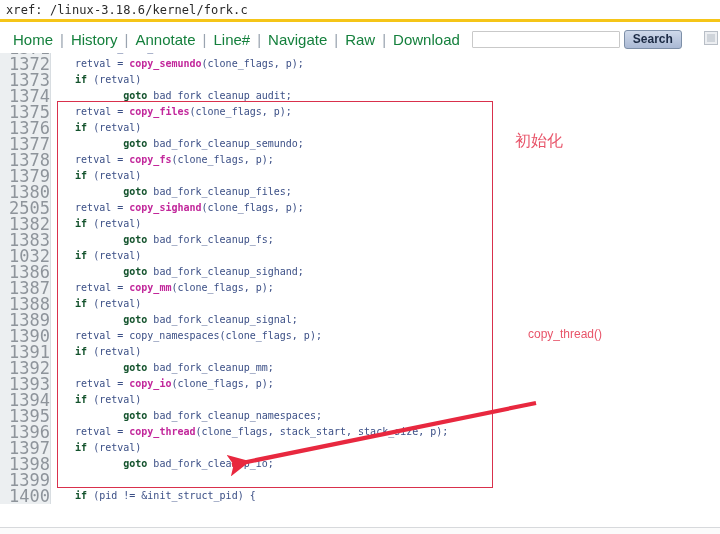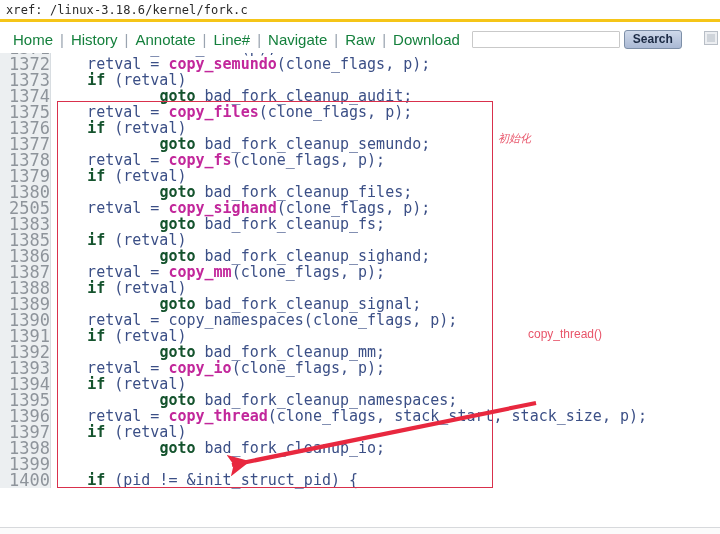--- a/index.html
+++ b/index.html
@@ -128,21 +128,21 @@
     color: #8e949b;
     text-align: right;
     padding-right: 7px;
     border-right: 1px solid #d8dde1;
     user-select: none;
     font-size: 17px;
   }
   td.code {
     padding-left: 14px;
     color: #1d1f23;
-    font-size: 15px;
+    font-size: 10px;
   }
   
   .kw   { color: #14532d; font-weight: bold; }   
   .var  { color: #3b4f86; }                      
   .fn   { color: #c2279b; font-weight: bold; }   
   .plain{ color: #2e3440; }
   .punc { color: #3b4f86; }
 
   
   #overlay {
@@ -159,23 +159,22 @@
     border: 1.5px solid #d9304c;
     background: transparent;
   }
   .note {
     position: absolute;
     color: #e8556a;
     font-family: "Liberation Sans", sans-serif;
     white-space: nowrap;
   }
   #note-init {
-    left: 498px; top: 131px;
-    font-size: 11px;
-    font-style: italic;
+    left: 515px; top: 131px;
+    font-size: 16px;
   }
   #note-copy-thread {
     left: 528px; top: 327px;
     font-size: 12px;
   }
   #arrow-svg {
     position: absolute;
     left: 0; top: 0;
     width: 720px; height: 534px;
   }
@@ -259,25 +258,29 @@
         </tr>
         <tr>
           <td class="ln">1380</td>
           <td class="code"><span class="plain">            </span><span class="kw">goto</span><span class="var"> bad_fork_cleanup_files;</span></td>
         </tr>
         <tr>
           <td class="ln">2505</td>
           <td class="code"><span class="var">    retval = </span><span class="fn">copy_sighand</span><span class="var">(clone_flags, p);</span></td>
         </tr>
         <tr>
+          <td class="ln">1382</td>
+          <td class="code"><span class="plain">    </span><span class="kw">if</span><span class="var"> (retval)</span></td>
+        </tr>
+        <tr>
           <td class="ln">1383</td>
           <td class="code"><span class="plain">            </span><span class="kw">goto</span><span class="var"> bad_fork_cleanup_fs;</span></td>
         </tr>
         <tr>
-          <td class="ln">1385</td>
+          <td class="ln">1032</td>
           <td class="code"><span class="plain">    </span><span class="kw">if</span><span class="var"> (retval)</span></td>
         </tr>
         <tr>
           <td class="ln">1386</td>
           <td class="code"><span class="plain">            </span><span class="kw">goto</span><span class="var"> bad_fork_cleanup_sighand;</span></td>
         </tr>
         <tr>
           <td class="ln">1387</td>
           <td class="code"><span class="var">    retval = </span><span class="fn">copy_mm</span><span class="var">(clone_flags, p);</span></td>
         </tr>

